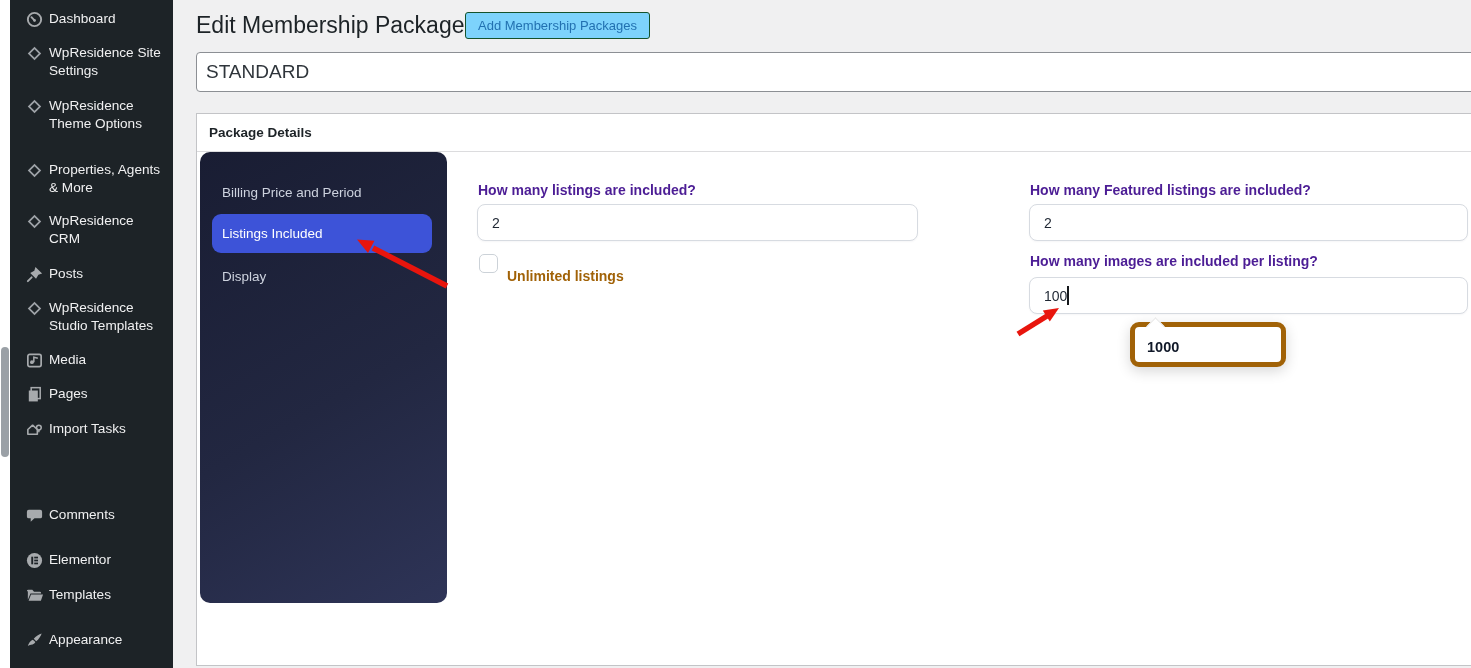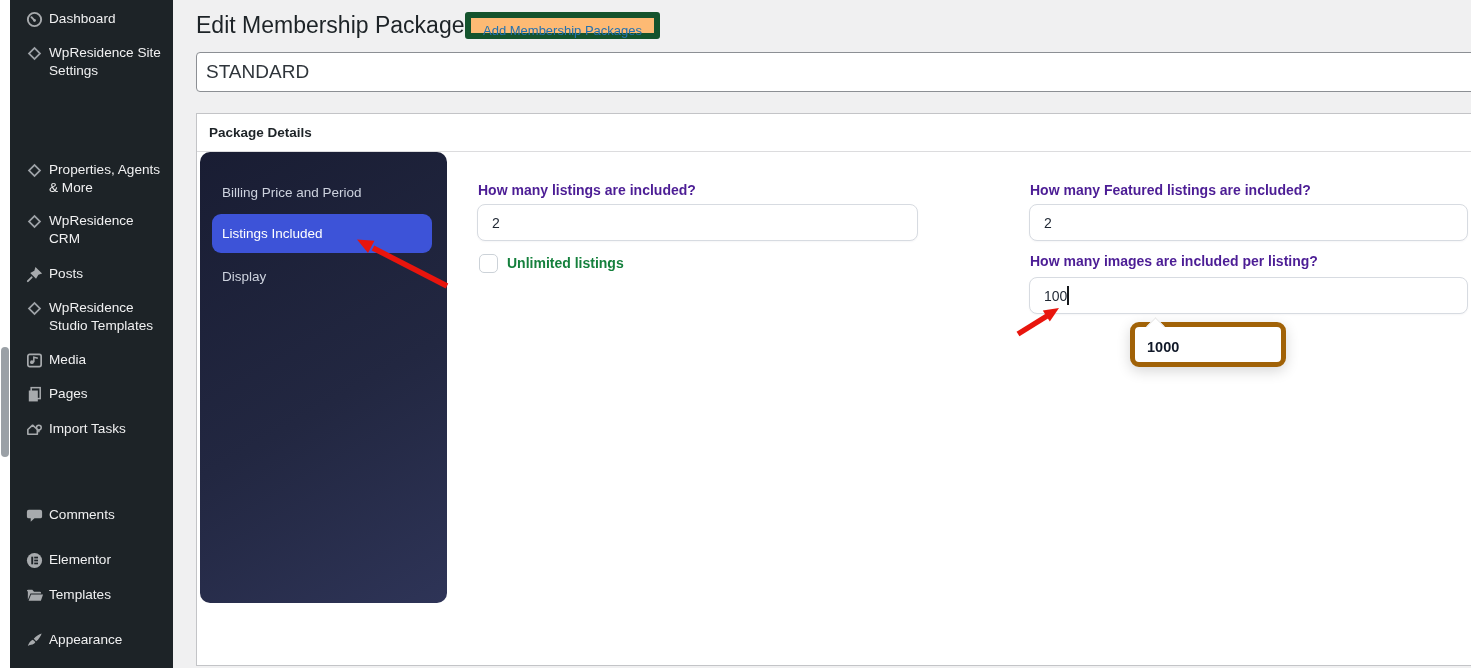--- a/index.html
+++ b/index.html
@@ -13,22 +13,22 @@
 
   
   .wp-sidebar { position:absolute; left:10px; top:0; width:163px; height:668px; background:#1d2327; overflow:hidden; }
   .menu-item { position:absolute; left:0; width:163px; padding-left:39px; padding-right:8px;
                color:#f0f0f1; font-size:13.6px; line-height:17.5px; font-weight:500; cursor:pointer; }
   .menu-item .mi-icon { position:absolute; left:15px; top:0; width:19px; height:19px; display:block; }
   .menu-item .mi-icon svg { width:19px; height:19px; display:block; }
 
   
   .page-title { position:absolute; left:196px; top:9px; font-size:23px; font-weight:400; color:#1d2327; line-height:32px; }
-  .add-btn { position:absolute; left:465px; top:12px; height:27px; padding:0 12px; background:#fdba74;
-             border:6px solid #14532d; border-radius:3px; color:#2271b1; font-size:13px; line-height:25px;
+  .add-btn { position:absolute; left:465px; top:12px; height:27px; padding:0 12px; background:#7dd3fc;
+             border:1px solid #14532d; border-radius:3px; color:#2271b1; font-size:13px; line-height:25px;
              font-family:inherit; cursor:pointer; }
 
   .title-input { position:absolute; left:196px; top:52px; width:1284px; height:40px; background:#fff;
                  border:1px solid #8c8f94; border-radius:4px; font-size:19px; color:#2f353b; padding:0 9px;
                  font-family:inherit; }
 
   
   .metabox { position:absolute; left:196px; top:113px; width:1290px; height:553px; background:#fff;
              border:1px solid #c3c4c7; }
   .metabox-header { height:38px; line-height:38px; padding-left:12px; font-size:13.5px; font-weight:700;
@@ -40,21 +40,21 @@
   .tab.active { left:12px; width:220px; height:39px; background:#3d53d8; border-radius:9px; color:#fff;
                 line-height:39px; padding-left:10px; }
 
   
   .fld-label { position:absolute; font-size:14px; font-weight:700; color:#4c1d95; }
   .fld-input { position:absolute; height:37px; background:#fff; border:1px solid #d7dbe1; border-radius:8px;
                font-size:14px; color:#1f2733; padding:0 14px; font-family:inherit;
                box-shadow:0 1px 2px rgba(16,24,40,.04); }
   .checkbox { position:absolute; left:479px; top:254px; width:19px; height:19px; border:1.5px solid #ccd2d8;
               border-radius:5px; background:#fff; cursor:pointer; }
-  .checkbox-label { position:absolute; left:507px; top:255px; font-size:14px; font-weight:700; color:#15803d; cursor:pointer; }
+  .checkbox-label { position:absolute; left:507px; top:268px; font-size:14px; font-weight:700; color:#a16207; cursor:pointer; }
 
   .text-caret { position:absolute; left:38px; top:9px; width:1.5px; height:19px; background:#15181c; }
 
   
   .suggest { position:absolute; left:1130px; top:322px; width:156px; height:45px; background:#fff;
              border:5px solid #a16207; border-radius:9px; box-shadow:0 4px 14px rgba(0,0,0,.16); cursor:pointer; }
   .suggest-notch { position:absolute; left:14px; top:-7.5px; width:13px; height:13px; background:#fff;
                    border-left:1px solid #e9e9e9; border-top:1px solid #e9e9e9; transform:rotate(45deg); }
   .suggest-value { position:absolute; left:12px; top:12px; font-size:14.5px; font-weight:700; color:#101828; }
 
@@ -75,20 +75,25 @@
             <circle cx="10" cy="10" r="7" fill="none" stroke="#a7aaad" stroke-width="2"></circle>
             <path d="M10 11 6.8 7.6" stroke="#a7aaad" stroke-width="2" stroke-linecap="round"></path>
             <circle cx="10" cy="11" r="1.4" fill="#a7aaad"></circle>
           </svg>
         </span><span>Dashboard</span></div>
       <div class="menu-item" style="top: 44px;"><span class="mi-icon">
           <svg viewBox="0 0 20 20">
             <rect x="5.9" y="5.9" width="8.2" height="8.2" fill="none" stroke="#9ea3a8" stroke-width="1.8" transform="rotate(45 10 10)"></rect>
           </svg>
         </span><span>WpResidence Site Settings</span></div>
+      <div class="menu-item" style="top: 97px;"><span class="mi-icon">
+          <svg viewBox="0 0 20 20">
+            <rect x="5.9" y="5.9" width="8.2" height="8.2" fill="none" stroke="#9ea3a8" stroke-width="1.8" transform="rotate(45 10 10)"></rect>
+          </svg>
+        </span><span>WpResidence Theme Options</span></div>
       <div class="menu-item" style="top: 161px;"><span class="mi-icon">
           <svg viewBox="0 0 20 20">
             <rect x="5.9" y="5.9" width="8.2" height="8.2" fill="none" stroke="#9ea3a8" stroke-width="1.8" transform="rotate(45 10 10)"></rect>
           </svg>
         </span><span>Properties, Agents &amp; More</span></div>
       <div class="menu-item" style="top: 212px;"><span class="mi-icon">
           <svg viewBox="0 0 20 20">
             <rect x="5.9" y="5.9" width="8.2" height="8.2" fill="none" stroke="#9ea3a8" stroke-width="1.8" transform="rotate(45 10 10)"></rect>
           </svg>
         </span><span>WpResidence CRM</span></div>

